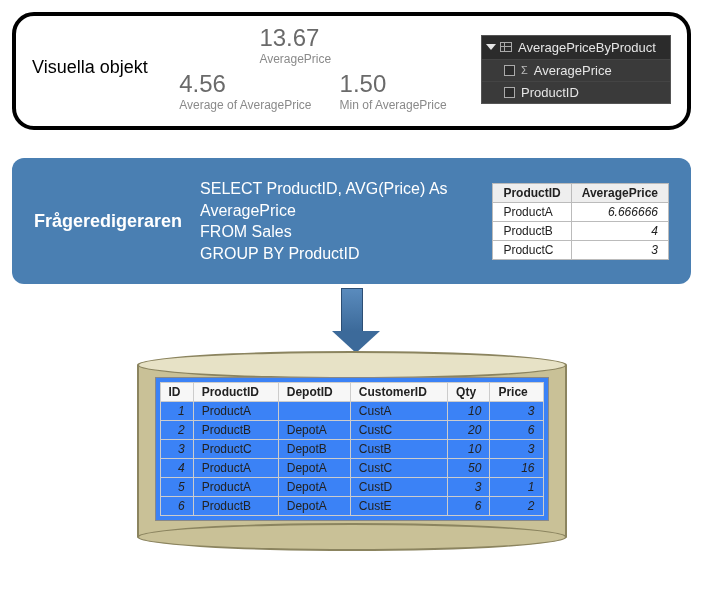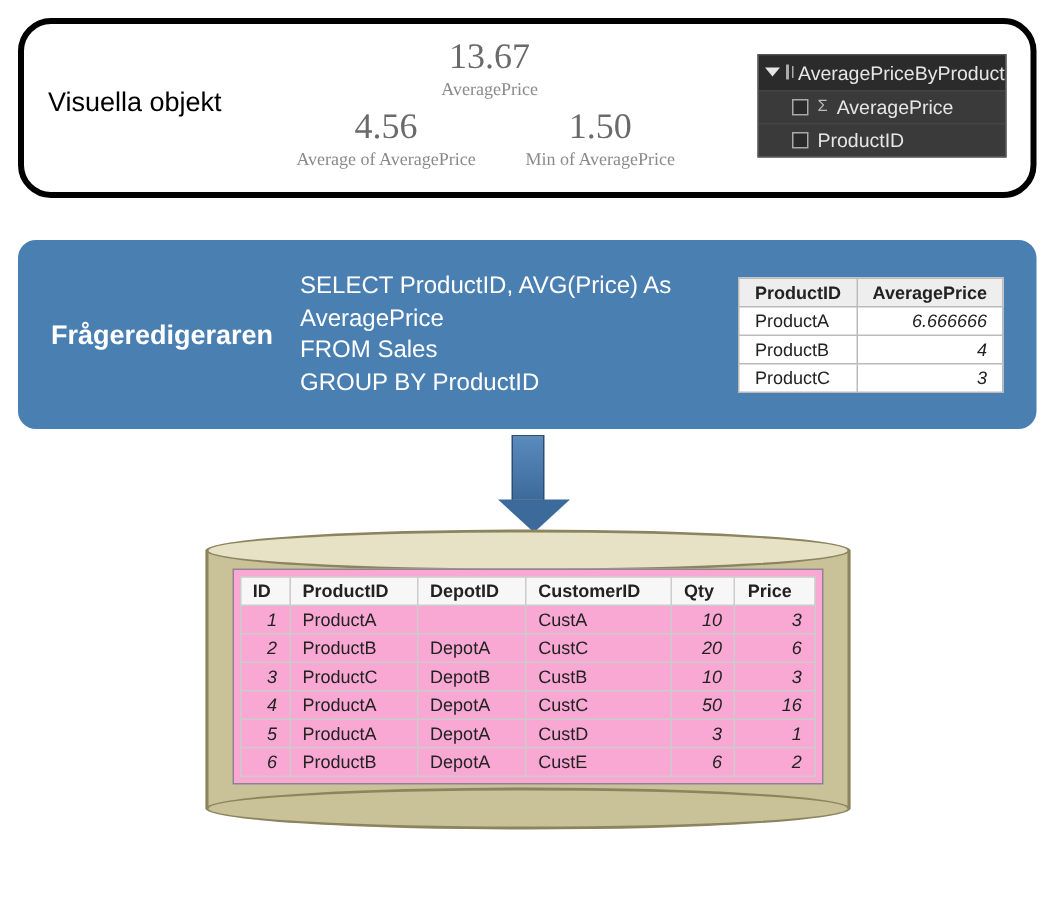--- a/index.html
+++ b/index.html
@@ -29,41 +29,40 @@
   .stats {
     display: flex;
     flex-wrap: wrap;
     flex: 1;
     column-gap: 40px;
     row-gap: 6px;
     align-items: center;
     justify-content: flex-start;
   }
   .stat {
-    text-align: center;
+    text-align: left;
     min-width: 110px;
-    font-family: Liberation Serif, serif;
   }
   .stat .val {
     font-size: 24px;
     color: #6a6a6a;
     font-weight: 400;
     line-height: 1;
   }
   .stat .lbl {
     font-size: 12px;
     color: #8a8a8a;
     margin-top: 2px;
   }
   .stats-top { width: 100%; display:flex; justify-content:center; }
   .stats-bottom { width:100%; display:flex; justify-content:center; gap:28px; }
 
   
   .fields-pane {
-    width: 166px;
+    width: 190px;
     background: #3a3a3a;
     color: #e6e6e6;
     font-size: 13px;
     border: 1px solid #555;
   }
   .fields-header {
     background: #2b2b2b;
     padding: 4px 6px;
     display: flex;
     align-items: center;
@@ -173,21 +172,21 @@
   .cyl-top, .cyl-bottom {
     position:absolute; left:0; right:0; height:28px;
     border: 2px solid #8b845f;
     border-radius: 50%;
     z-index: 1;
   }
   .cyl-top { top:0; background:#e7e2c6; }
   .cyl-bottom { bottom:0; background:#c9c197; }
   .cylinder .inner {
     position: relative; z-index: 2;
-    background: #f9a8d4;
+    background: #3b82f6;
     border: 1px solid #888;
     padding: 4px;
   }
 
   .sales-table {
     width: 100%;
     border-collapse: collapse;
     font-size: 12px;
     color:#222;
   }

